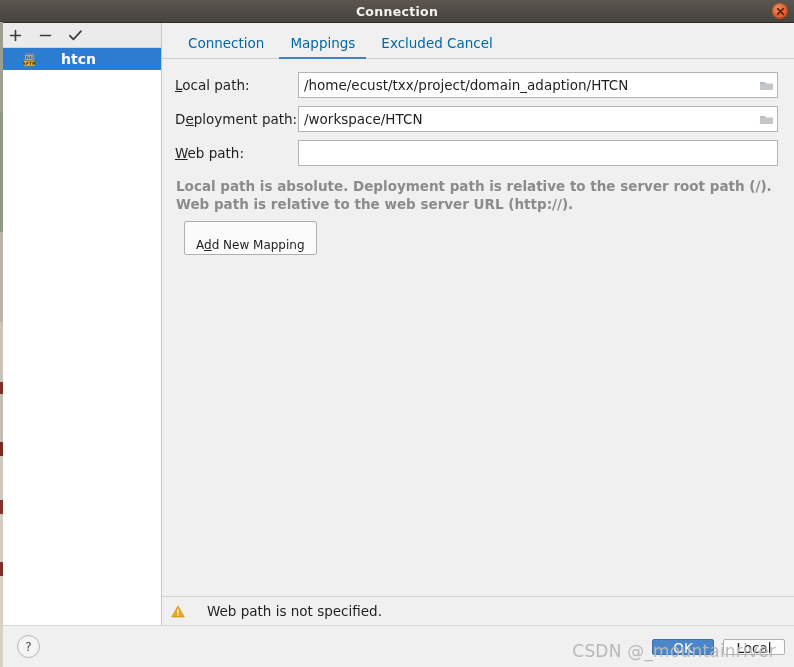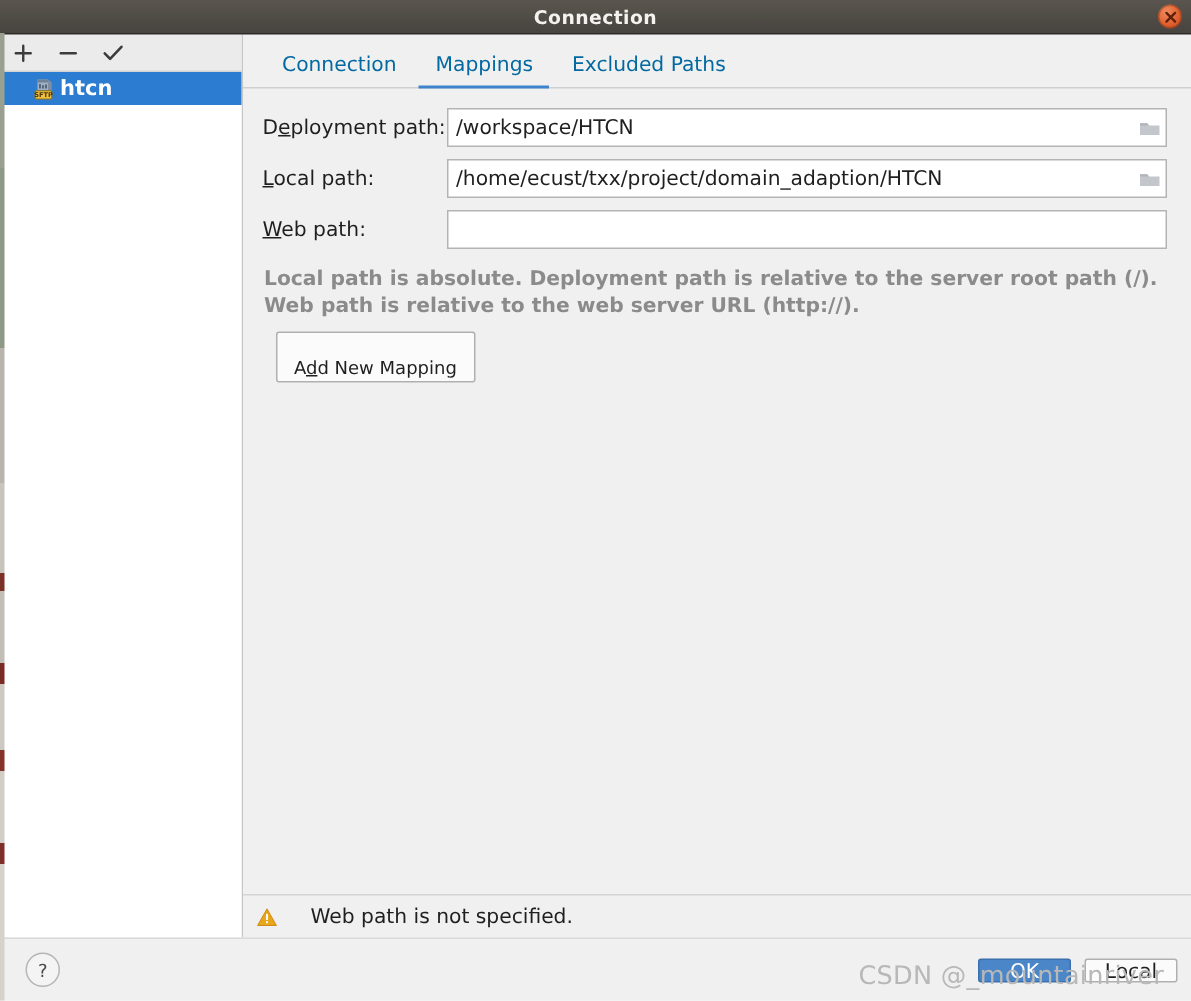--- a/index.html
+++ b/index.html
@@ -123,21 +123,21 @@
   .sidebar-list {
     flex: 1;
     background: #ffffff;
     padding-top: 0;
   }
   .sb-item {
     height: 22px;
     display: flex;
     align-items: center;
     padding-left: 22px;
-    gap: 2px;
+    gap: 23px;
     cursor: pointer;
     font-size: 14px;
   }
   .sb-item.selected {
     background: #2c7cd1;
     color: #ffffff;
     font-weight: bold;
   }
   .sb-item-label { font-size: 14px; }
 
@@ -387,55 +387,55 @@
           <span class="sb-item-label">htcn</span>
         </div>
       </div>
     </div>
 
     <div class="main">
 
       <div class="tabbar">
         <div class="tab">Connection</div>
         <div class="tab active">Mappings</div>
-        <div class="tab">Excluded Paths</div>
+        <div class="tab">Excluded Cancel</div>
       </div>
 
       <div class="form-area">
+
+        
+        <div class="field-row">
+          <div class="field-label"><u>L</u><span>ocal path:</span></div>
+          <div class="field-input-wrap">
+            <input class="field-input" type="text" value="/home/ecust/txx/project/domain_adaption/HTCN" style="">
+            <span class="browse-btn">
+              <svg width="15" height="13" viewBox="0 0 15 13">
+                <path d="M1 3.2 L1 11 L14 11 L14 4.6 L7 4.6 L5.8 3.2 Z" fill="#c3c7cc"></path>
+                <path d="M1 3.2 L5.8 3.2 L7 4.6 L1 4.6 Z" fill="#b0b5bb"></path>
+              </svg>
+            </span>
+          </div>
+        </div>
 
         
         <div class="field-row">
           <div class="field-label"><span>D</span><u>e</u><span>ployment path:</span></div>
           <div class="field-input-wrap">
             <input class="field-input" type="text" value="/workspace/HTCN" style="">
             <span class="browse-btn">
               <svg width="15" height="13" viewBox="0 0 15 13">
                 <path d="M1 3.2 L1 11 L14 11 L14 4.6 L7 4.6 L5.8 3.2 Z" fill="#c3c7cc"></path>
                 <path d="M1 3.2 L5.8 3.2 L7 4.6 L1 4.6 Z" fill="#b0b5bb"></path>
               </svg>
             </span>
           </div>
         </div>
 
         
         <div class="field-row">
-          <div class="field-label"><u>L</u><span>ocal path:</span></div>
-          <div class="field-input-wrap">
-            <input class="field-input" type="text" value="/home/ecust/txx/project/domain_adaption/HTCN" style="">
-            <span class="browse-btn">
-              <svg width="15" height="13" viewBox="0 0 15 13">
-                <path d="M1 3.2 L1 11 L14 11 L14 4.6 L7 4.6 L5.8 3.2 Z" fill="#c3c7cc"></path>
-                <path d="M1 3.2 L5.8 3.2 L7 4.6 L1 4.6 Z" fill="#b0b5bb"></path>
-              </svg>
-            </span>
-          </div>
-        </div>
-
-        
-        <div class="field-row">
           <div class="field-label"><u>W</u><span>eb path:</span></div>
           <div class="field-input-wrap">
             <input class="field-input" type="text" value="" style="">
           </div>
         </div>
 
         <div class="hint">
           <div>Local path is absolute. Deployment path is relative to the server root path (/).</div>
           <div>Web path is relative to the web server URL (http://).</div>
         </div>

